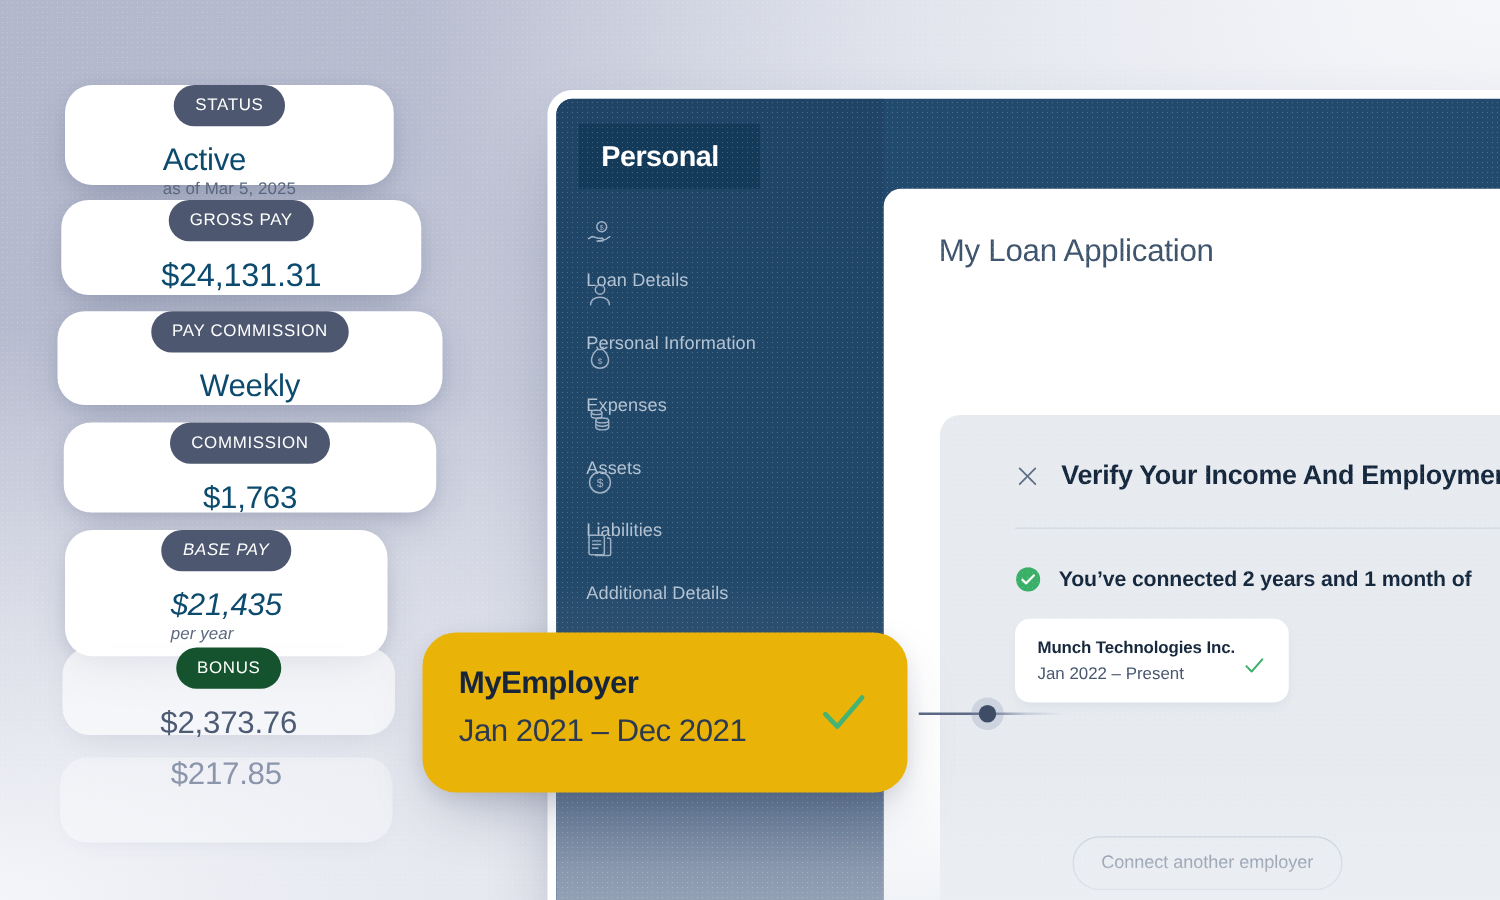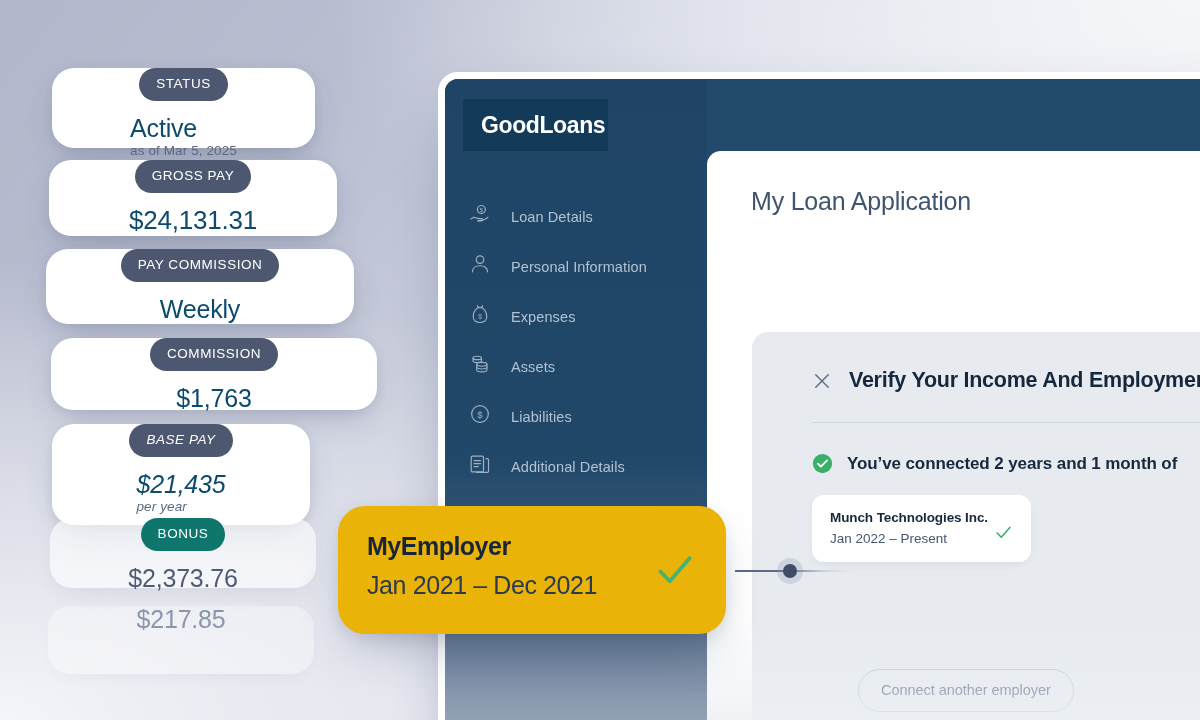--- a/index.html
+++ b/index.html
@@ -33,21 +33,21 @@
     padding:9px 17px 10px; white-space:nowrap; line-height:1;
     flex:none;
   }
   .val{ color:#0c4a6e; font-size:25px; font-weight:400; line-height:1.05; letter-spacing:-.2px; }
   .val.big{ font-size:26px; }
   .sub{ color:#5c6880; font-size:13.5px; margin-top:2px; letter-spacing:.1px; }
   .vwrap{ display:flex; flex-direction:column; }
 
   
   .stat-card.f1{ background:rgba(255,255,255,.62); box-shadow:0 10px 26px -12px rgba(70,82,115,.18); }
-  .stat-card.f1 .pill{ background:#0f766e; }
+  .stat-card.f1 .pill{ background:#14532d; }
   .stat-card.f1 .val{ color:#4d5b75; }
   .stat-card.f2{ background:rgba(255,255,255,.34); box-shadow:0 8px 20px -12px rgba(70,82,115,.12); }
   .stat-card.f2 .pill{ background:#9aa3b6; }
   .stat-card.f2 .val{ color:#8b95ab; }
 
   
   .app-window{
     position:absolute; left:438px; top:72px; width:790px; height:672px;
     border-radius:20px; background:#224a6c; overflow:hidden;
     box-shadow:0 26px 60px -18px rgba(46,60,92,.42);
@@ -60,22 +60,22 @@
     background:linear-gradient(180deg,#1f4466 0%, #214869 58%, #4c6684 80%, #8796ac 93%, #9aa7bb 100%);
   }
   .logo{
     position:absolute; left:18px; top:20px; width:145px; height:52px;
     background:#143a59; display:flex; align-items:center; padding-left:18px;
   }
   .logo span{ color:#fff; font-size:23px; font-weight:700; letter-spacing:-.4px; }
 
   .nav{ position:absolute; left:0; top:96px; right:0; }
   .nav-item{
-    position:relative; height:50px; display:flex; align-items:flex-end;
-    padding-left:24px; gap:20px;
+    position:relative; height:50px; display:flex; align-items:flex-start;
+    padding-left:24px; gap:20px;flex-direction:column;
   }
   .nav-item .ico{ width:22px; height:22px; flex:none; display:block; }
   .nav-item .lbl{ color:#b3c2d2; font-size:14.5px; letter-spacing:.1px; }
   .nav-item.active{ background:#16395a; }
   .nav-item.active .lbl{ color:#ffffff; text-decoration:underline; text-underline-offset:3px; }
   .nav-item.active::before{
     content:""; position:absolute; left:0; top:0; bottom:0; width:5px; background:#ffffff;
   }
 
   .content{
@@ -158,21 +158,21 @@
   <div class="stat-card" style="left:49px; top:160px; width:288px; height:76px; padding:0 4px;">
     <div class="pill">GROSS PAY</div>
     <div class="val big">$24,131.31</div>
   </div>
 
   <div class="stat-card" style="left:46px; top:249px; width:308px; height:75px; padding:0 22px;">
     <div class="pill">PAY COMMISSION</div>
     <div class="val">Weekly</div>
   </div>
 
-  <div class="stat-card" style="left:51px; top:338px; width:326px; height:72px; padding:0 22px;">
+  <div class="stat-card" style="left:51px; top:338px; width:298px; height:72px; padding:0 22px;">
     <div class="pill">COMMISSION</div>
     <div class="val">$1,763</div>
   </div>
 
   <div class="stat-card" style="left:52px; top:424px; width:258px; height:101px; padding:0 20px;font-style:italic;">
     <div class="pill">BASE PAY</div>
     <div class="vwrap">
       <div class="val">$21,435</div>
       <div class="sub">per year</div>
     </div>
@@ -187,21 +187,21 @@
     <div class="val">$217.85</div>
   </div>
 
 </div>
 
 <div class="app-window">
   <div class="app-inner">
 
     <div class="sidebar">
       <div class="logo">
-        <span>GoodLoans</span>
+        <span>Personal</span>
       </div>
 
       <div class="nav">
 
         <div class="nav-item">
           <svg class="ico" viewBox="0 0 24 24" fill="none" stroke="#9fb0c4" stroke-width="1.3">
             <circle cx="13.5" cy="7" r="4.3"></circle>
               <text x="13.5" y="9.6" font-size="6.2" fill="#9fb0c4" stroke="none" text-anchor="middle" font-family="Liberation Sans, sans-serif">$</text>
             <path d="M2 17.4l3.3-1.9 5.2 1.6h3.3a1.2 1.2 0 010 2.4H9.4" stroke-linecap="round" stroke-linejoin="round"></path>
             <path d="M10.6 19.5l6.4-1.5 3.6-2.3" stroke-linecap="round"></path>

